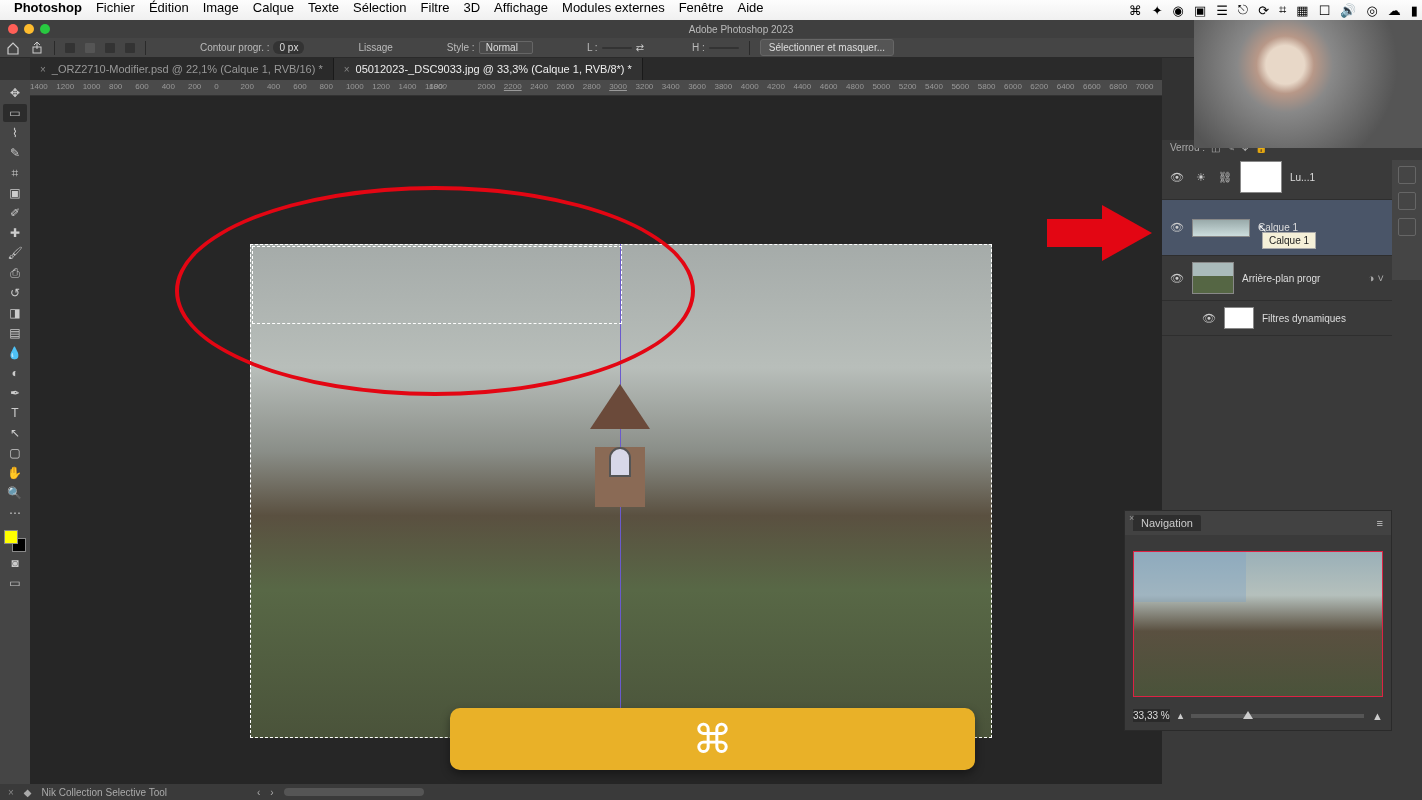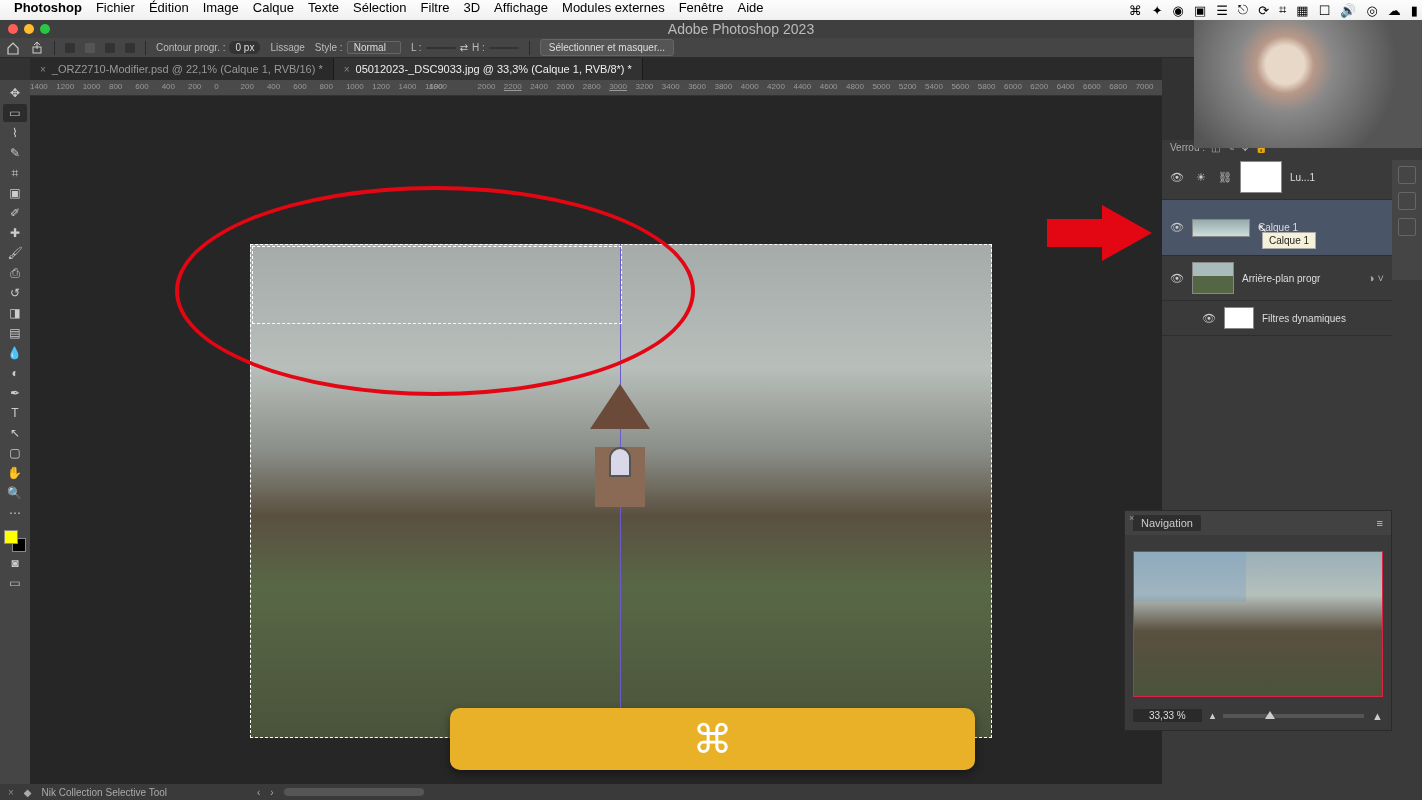--- a/index.html
+++ b/index.html
@@ -7,33 +7,33 @@
 
 
 .mac-menubar { position: absolute; top: 0; left: 0; right: 0; height: 20px; background: linear-gradient(#fdfdfd, #f0f0f0); display: flex; padding: 0 4px; color: #000; font-size: 13px; z-index: 100; }
 .mac-menubar .apple { margin-right: 10px; font-size: 14px; }
 .mac-menubar .app-name { font-weight: 600; margin-right: 14px; }
 .mac-menubar .menu-item { margin-right: 14px; cursor: default; }
 .mac-menubar .tray { margin-left: auto; display: flex; gap: 10px; align-items: center; }
 .mac-menubar .tray span { font-size: 13px; }
 
 
-.window-titlebar { position: absolute; top: 20px; left: 0; right: 0; height: 18px; background: #3f3f3f; display: flex; align-items: center; padding-left: 8px; color: #bbb; font-size: 14px; }
+.window-titlebar { position: absolute; top: 20px; left: 0; right: 0; height: 18px; background: #3f3f3f; display: flex; align-items: center; padding-left: 8px; color: #bbb; font-size: 10px; }
 .traffic { display: flex; gap: 6px; margin-right: 10px; }
 .traffic span { width: 10px; height: 10px; border-radius: 50%; display: inline-block; }
 .tl-close { background: #ff5f57; }
 .tl-min { background: #febc2e; }
 .tl-max { background: #28c840; }
 .window-title { flex: 1; text-align: center; }
 
 
 .options-bar { position: absolute; top: 38px; left: 0; right: 0; height: 20px; background: #454545; display: flex; align-items: center; padding: 0 6px; gap: 10px; font-size: 10px; border-bottom: 1px solid #2a2a2a; }
 .options-bar .sep { width: 1px; height: 14px; background: #2a2a2a; }
 .opt-group { display: flex; align-items: center; gap: 4px; }
-.opt-label { color: #bbb; }
+.opt-label { color: #bbb; margin-left: 44px; }
 .opt-val { background: #333; padding: 1px 6px; border-radius: 6px; color: #ddd; }
 .opt-select { background: #4a4a4a; border: 1px solid #666; border-radius: 2px; padding: 0 14px 0 6px; position: relative; color: #ddd; }
 .opt-btn { background: #555; border: 1px solid #666; border-radius: 3px; padding: 2px 8px; color: #ddd; }
 
 
 .doc-tabs { position: absolute; top: 58px; left: 30px; right: 260px; height: 22px; background: #2a2a2a; display: flex; align-items: center; font-size: 11px; }
 .doc-tab { padding: 0 10px; height: 22px; display: flex; align-items: center; gap: 6px; color: #999; border-right: 1px solid #1a1a1a; }
 .doc-tab.active { background: #323232; color: #eee; }
 .doc-tab .close { font-size: 10px; color: #888; }
 
@@ -90,21 +90,21 @@
 .tooltip { position: absolute; background: #f5f0d8; color: #222; font-size: 10px; padding: 2px 6px; border: 1px solid #aaa; }
 
 
 .nav-panel { position: absolute; top: 370px; left: -38px; right: 30px; background: #3a3a3a; border: 1px solid #2a2a2a; }
 .nav-panel .close-x { position: absolute; top: 2px; left: 4px; font-size: 9px; color: #999; }
 .nav-header { height: 24px; display: flex; align-items: center; padding: 0 8px; font-size: 11px; background: #424242; }
 .nav-tab { background: #2e2e2e; padding: 2px 8px; border-radius: 2px 2px 0 0; }
 .nav-thumb { margin: 16px 8px 8px; height: 146px; border: 1px solid #d24; background: linear-gradient(to bottom, #9ab0b8 0%, #b5c0bc 30%, #5a5040 55%, #4a533a 100%); position: relative; }
 .nav-thumb::after { content: ""; position: absolute; left: 0; top: 0; width: 45%; height: 35%; background: rgba(120,160,200,0.35); }
 .nav-footer { display: flex; align-items: center; gap: 8px; padding: 4px 8px 8px; }
-.zoom-val { background: #2a2a2a; padding: 1px 16px; font-size: 10px; color: #ddd; }
+.zoom-val { background: #2a2a2a; padding: 1px 0; font-size: 10px; color: #ddd; }
 .zoom-slider { flex: 1; height: 4px; background: #555; position: relative; }
 .zoom-slider .handle { position: absolute; left: 30%; top: -3px; width: 0; height: 0; border-left: 5px solid transparent; border-right: 5px solid transparent; border-bottom: 8px solid #ccc; }
 
 
 .status-bar { position: absolute; bottom: 0; left: 0; right: 0; height: 16px; background: #3a3a3a; display: flex; align-items: center; padding: 0 8px; font-size: 10px; color: #aaa; gap: 10px; }
 .status-bar .sb-close { color: #888; }
 
 
 .webcam { position: absolute; top: 20px; right: 0; width: 228px; height: 128px; background: #ccc; z-index: 200; background: radial-gradient(circle at 40% 35%, #e8d8c8 12%, #b89888 18%, #888 30%, #555 70%); }
 

